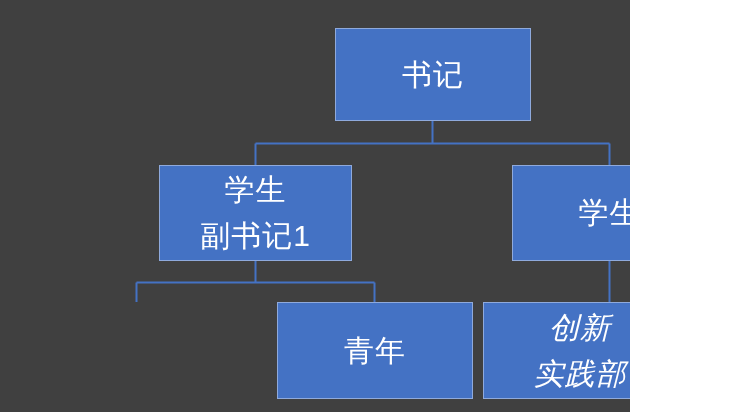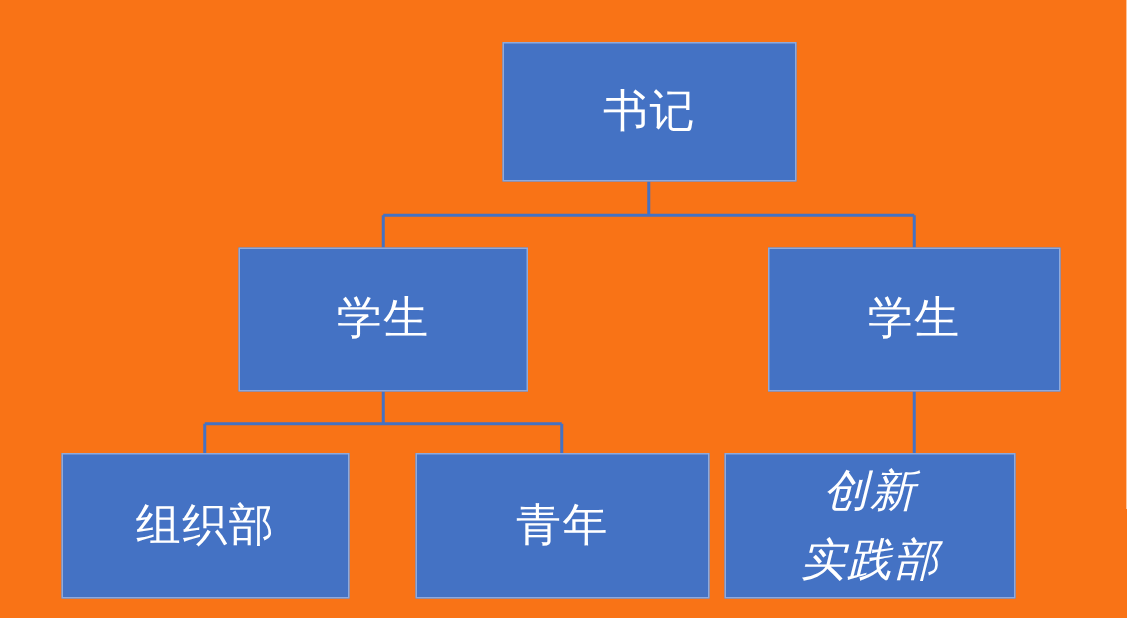--- a/index.html
+++ b/index.html
@@ -3,23 +3,23 @@
 <meta charset="utf-8">
 <style>
   html, body {
     margin: 0;
     padding: 0;
     background: #ffffff;
     font-family: "Liberation Sans", sans-serif;
   }
   .canvas {
     position: relative;
-    width: 751px;
+    width: 630px;
     height: 412px;
-    background: #f97316;
+    background: #404040;
     overflow: hidden;
   }
   .connectors {
     position: absolute;
     left: 0;
     top: 0;
     width: 751px;
     height: 412px;
     pointer-events: none;
   }
@@ -64,29 +64,27 @@
 
     <path d="M609.5 261 V302" fill="none" stroke="#4472C4" stroke-width="2"></path>
   </svg>
 
   <div class="node" id="n-secretary">
     <span class="node-line">书记</span>
   </div>
 
   <div class="node" id="n-deputy1">
     <span class="node-line">学生</span>
+    <span class="node-line">副书记1</span>
   </div>
 
   <div class="node" id="n-deputy2">
     <span class="node-line">学生</span>
   </div>
 
-  <div class="node" id="n-orgdept">
-    <span class="node-line">组织部</span>
-  </div>
 
   <div class="node" id="n-youth">
     <span class="node-line">青年</span>
   </div>
 
   <div class="node" id="n-innovation">
     <span class="node-line">创新</span>
     <span class="node-line">实践部</span>
   </div>
 

